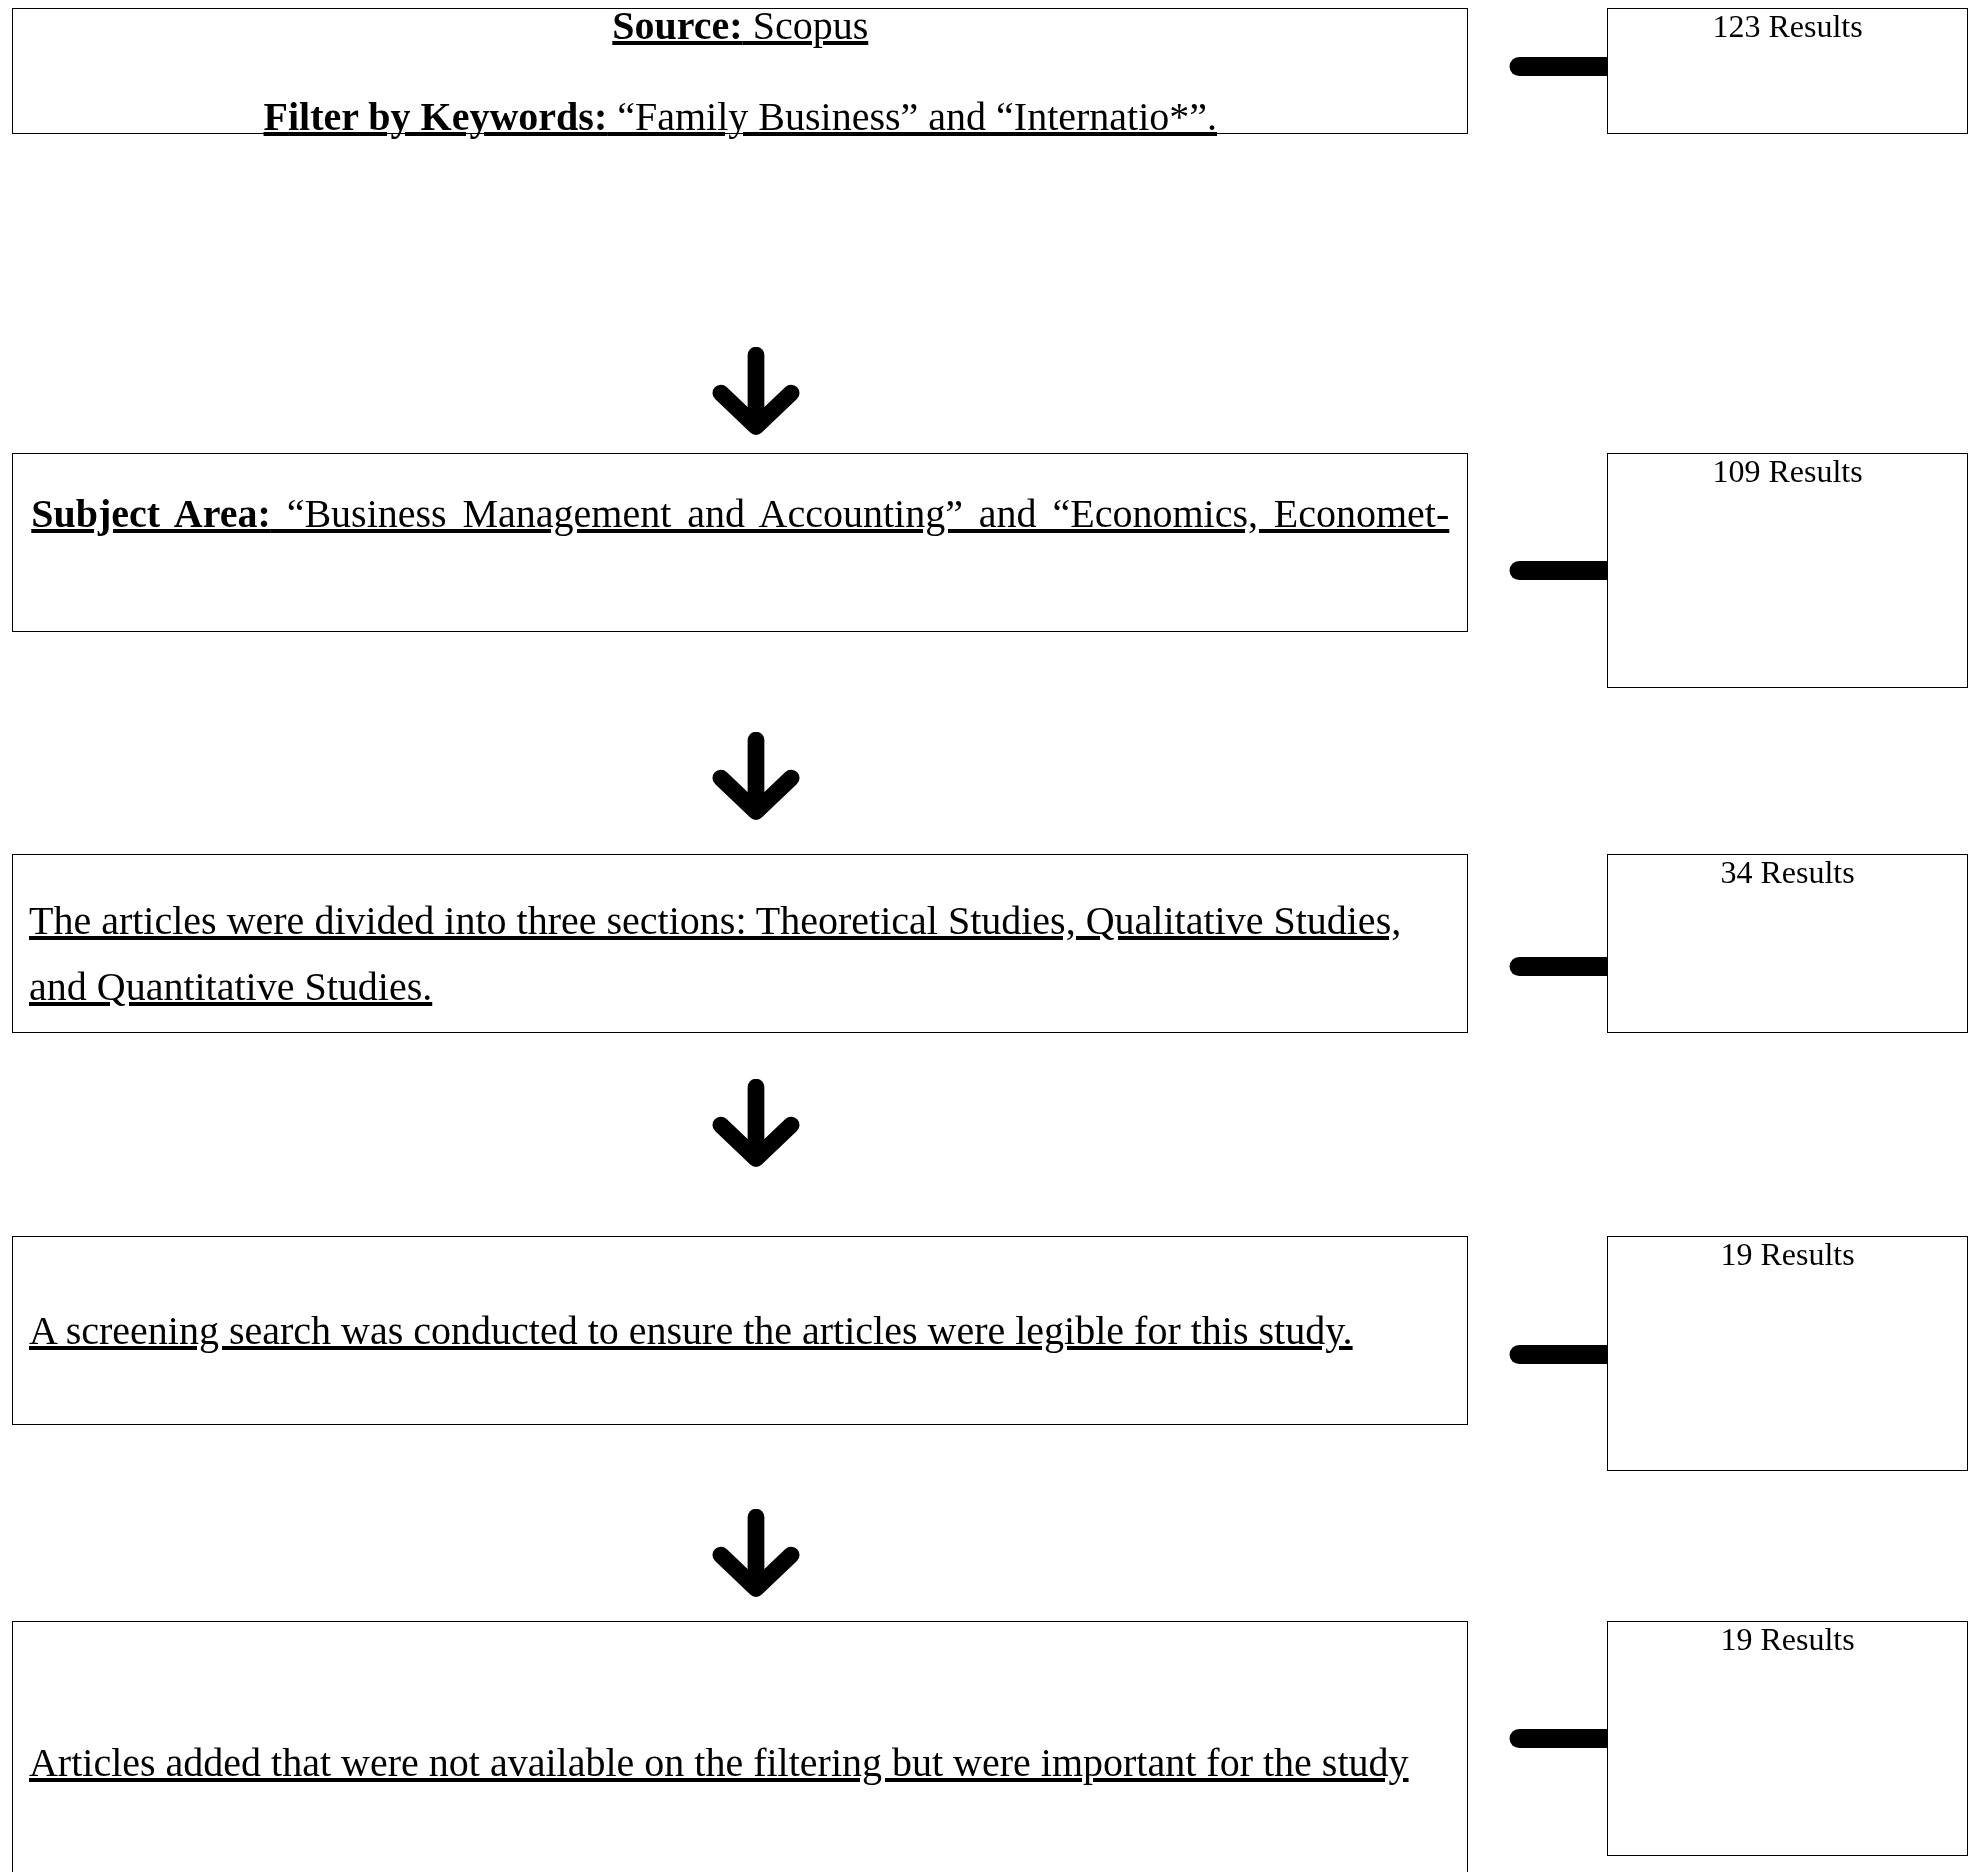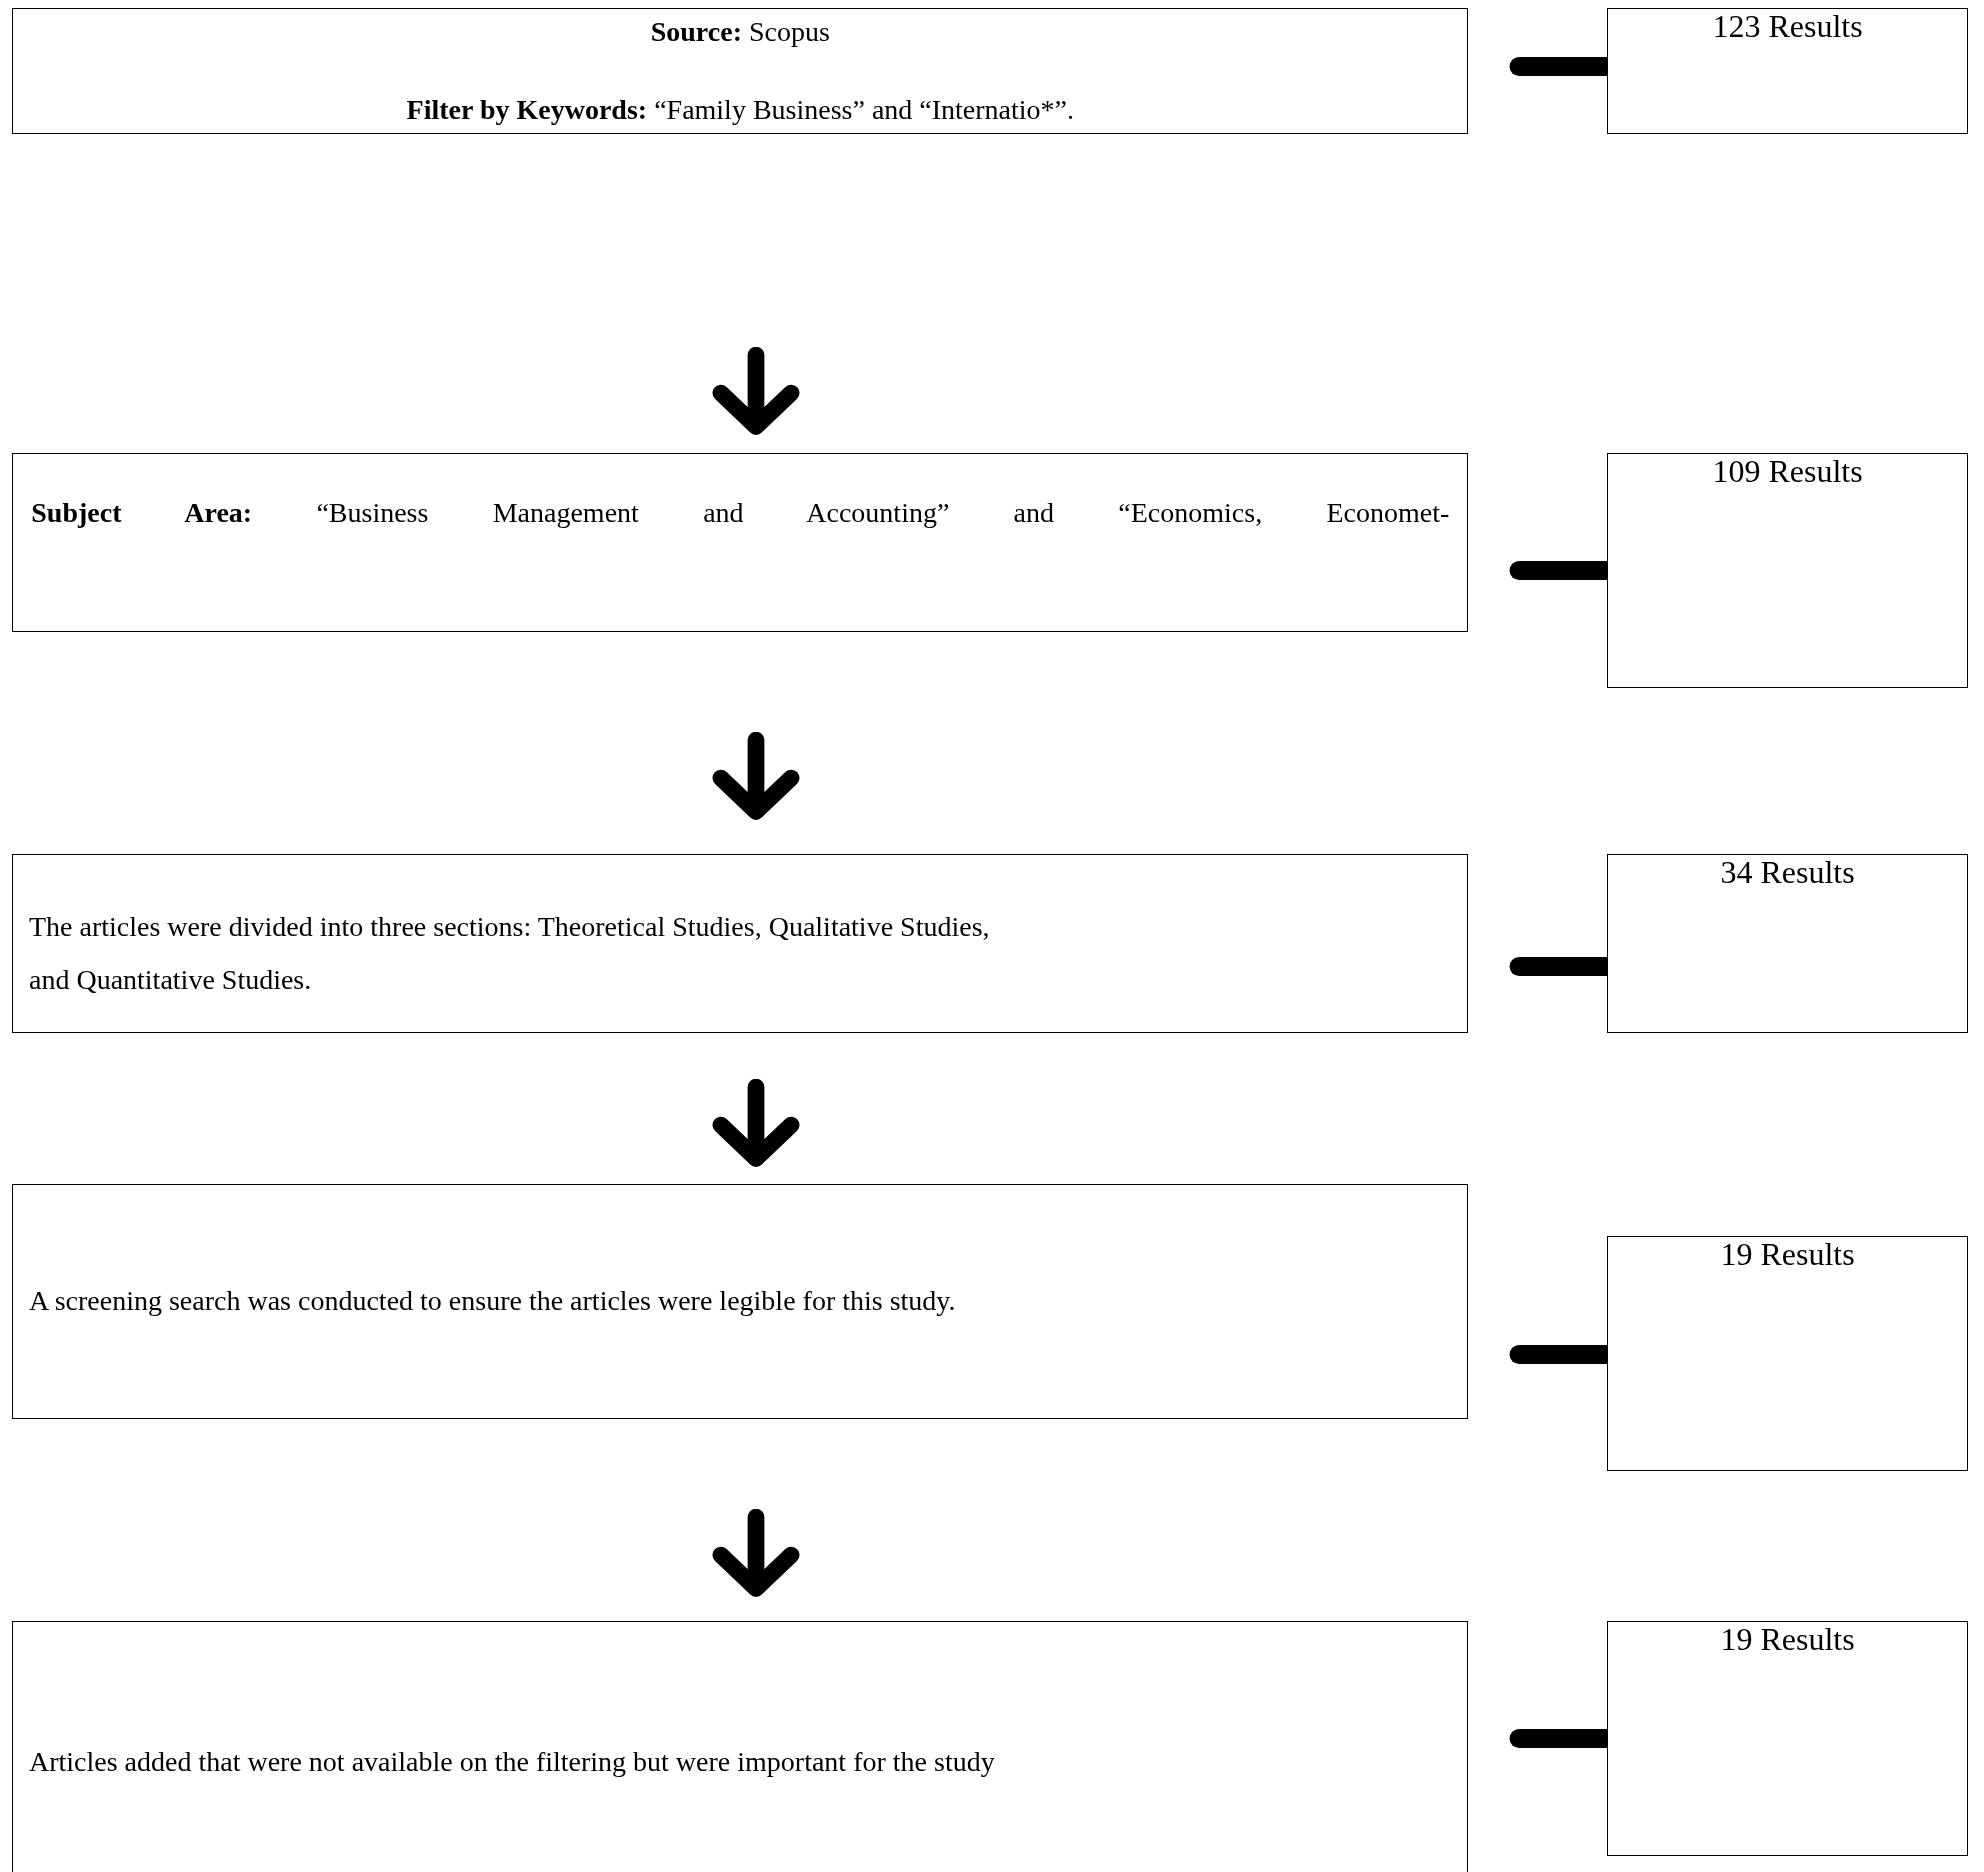--- a/index.html
+++ b/index.html
@@ -52,23 +52,24 @@
     justify-content: center;
   }
   .result-label {
     font-size: 32px;
     line-height: 1.1;
     white-space: nowrap;
   }
 
   
   .line {
-    font-size: 28px;
+    font-size: 40px;
     line-height: 1.08;
     margin: 0;
+    text-decoration: underline;
   }
   .line.center { text-align: center; }
   .line.left   { text-align: left; }
   .line.just   { text-align: justify; text-align-last: center; }
   .bold { font-weight: bold; }
 
   .gap-s { height: 48px; }
   .gap-m { height: 58px; }
 
   
@@ -185,21 +186,21 @@
 
   <div class="arrow-down" style="top:1079px;">
     <svg width="106" height="101" viewBox="0 0 190 180" aria-hidden="true">
       <g stroke="#000000" stroke-width="30" fill="none" stroke-linecap="round" stroke-linejoin="round">
         <line x1="95" y1="14" x2="95" y2="128"></line>
         <polyline points="32,82 95,142 158,82"></polyline>
       </g>
     </svg>
   </div>
 
-  <div class="main-box" style="top:1184px; height:235px;">
+  <div class="main-box" style="top:1236px; height:189px;">
     <div class="inner" style="padding:0 15.7px;">
       <p class="line left">
         <span>A screening search was conducted to ensure the articles were legible for this study.</span>
       </p>
     </div>
   </div>
 
   <div class="arrow-right" style="top:1304px;">
     <svg width="201" height="101" viewBox="0 0 360 180" aria-hidden="true">
       <g stroke="#000000" stroke-width="34" fill="none" stroke-linecap="round" stroke-linejoin="round">

